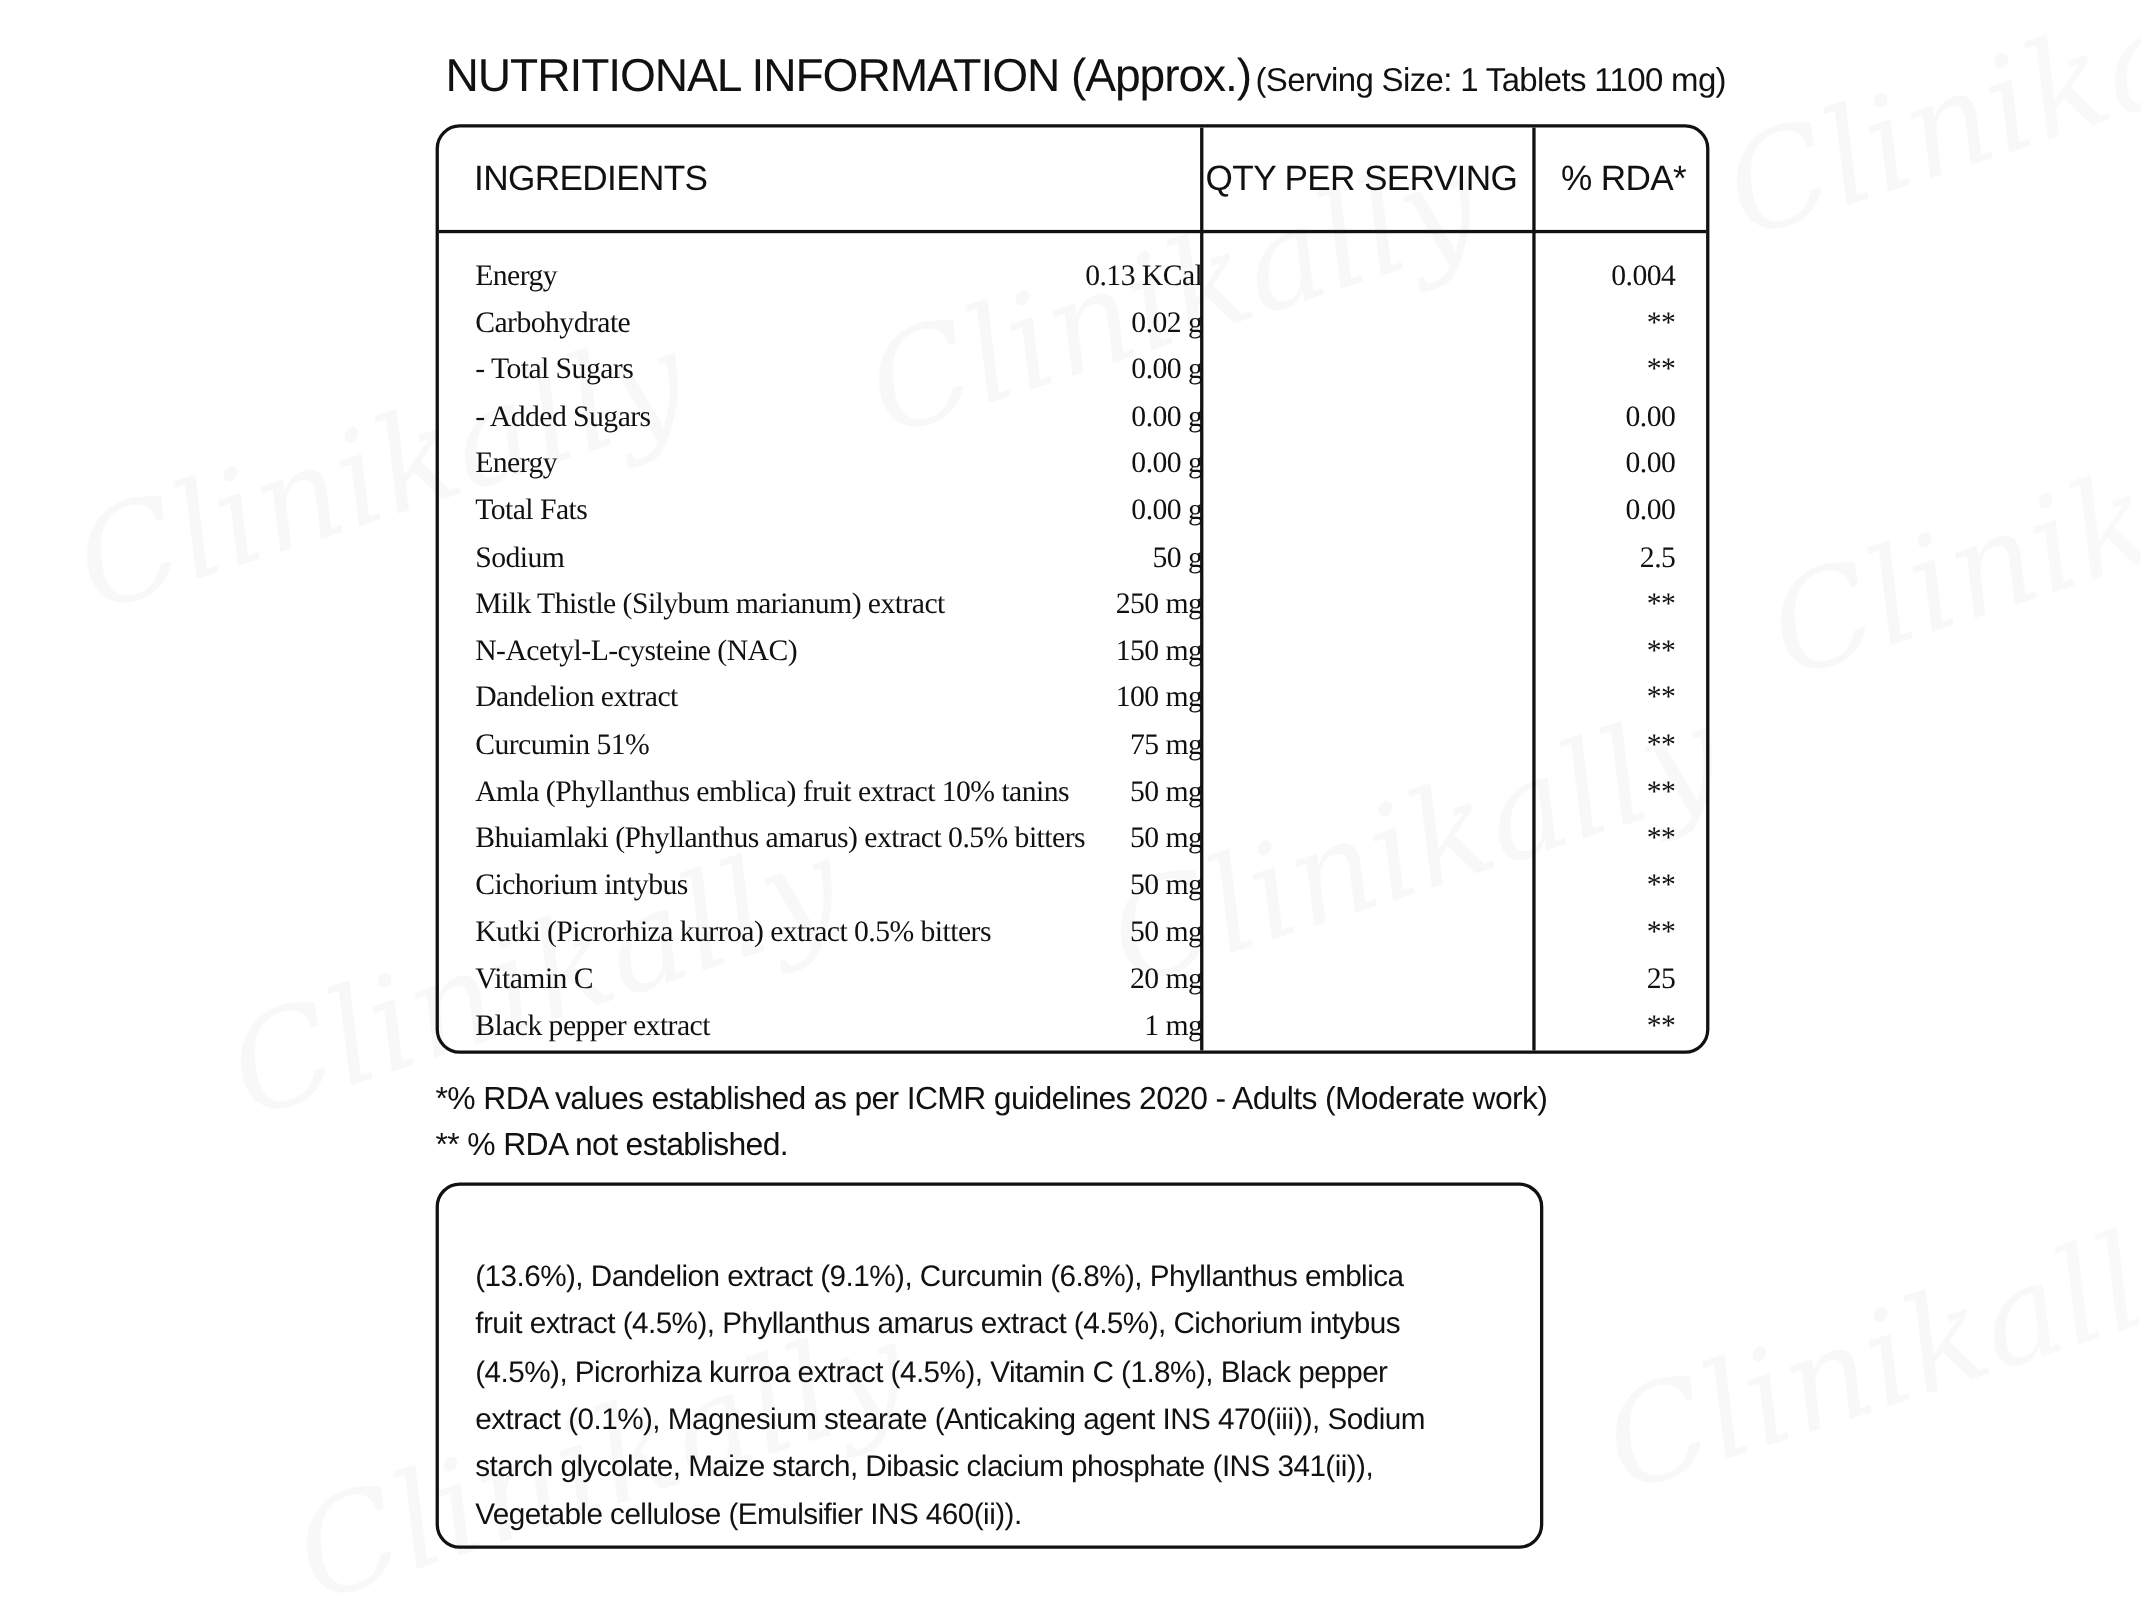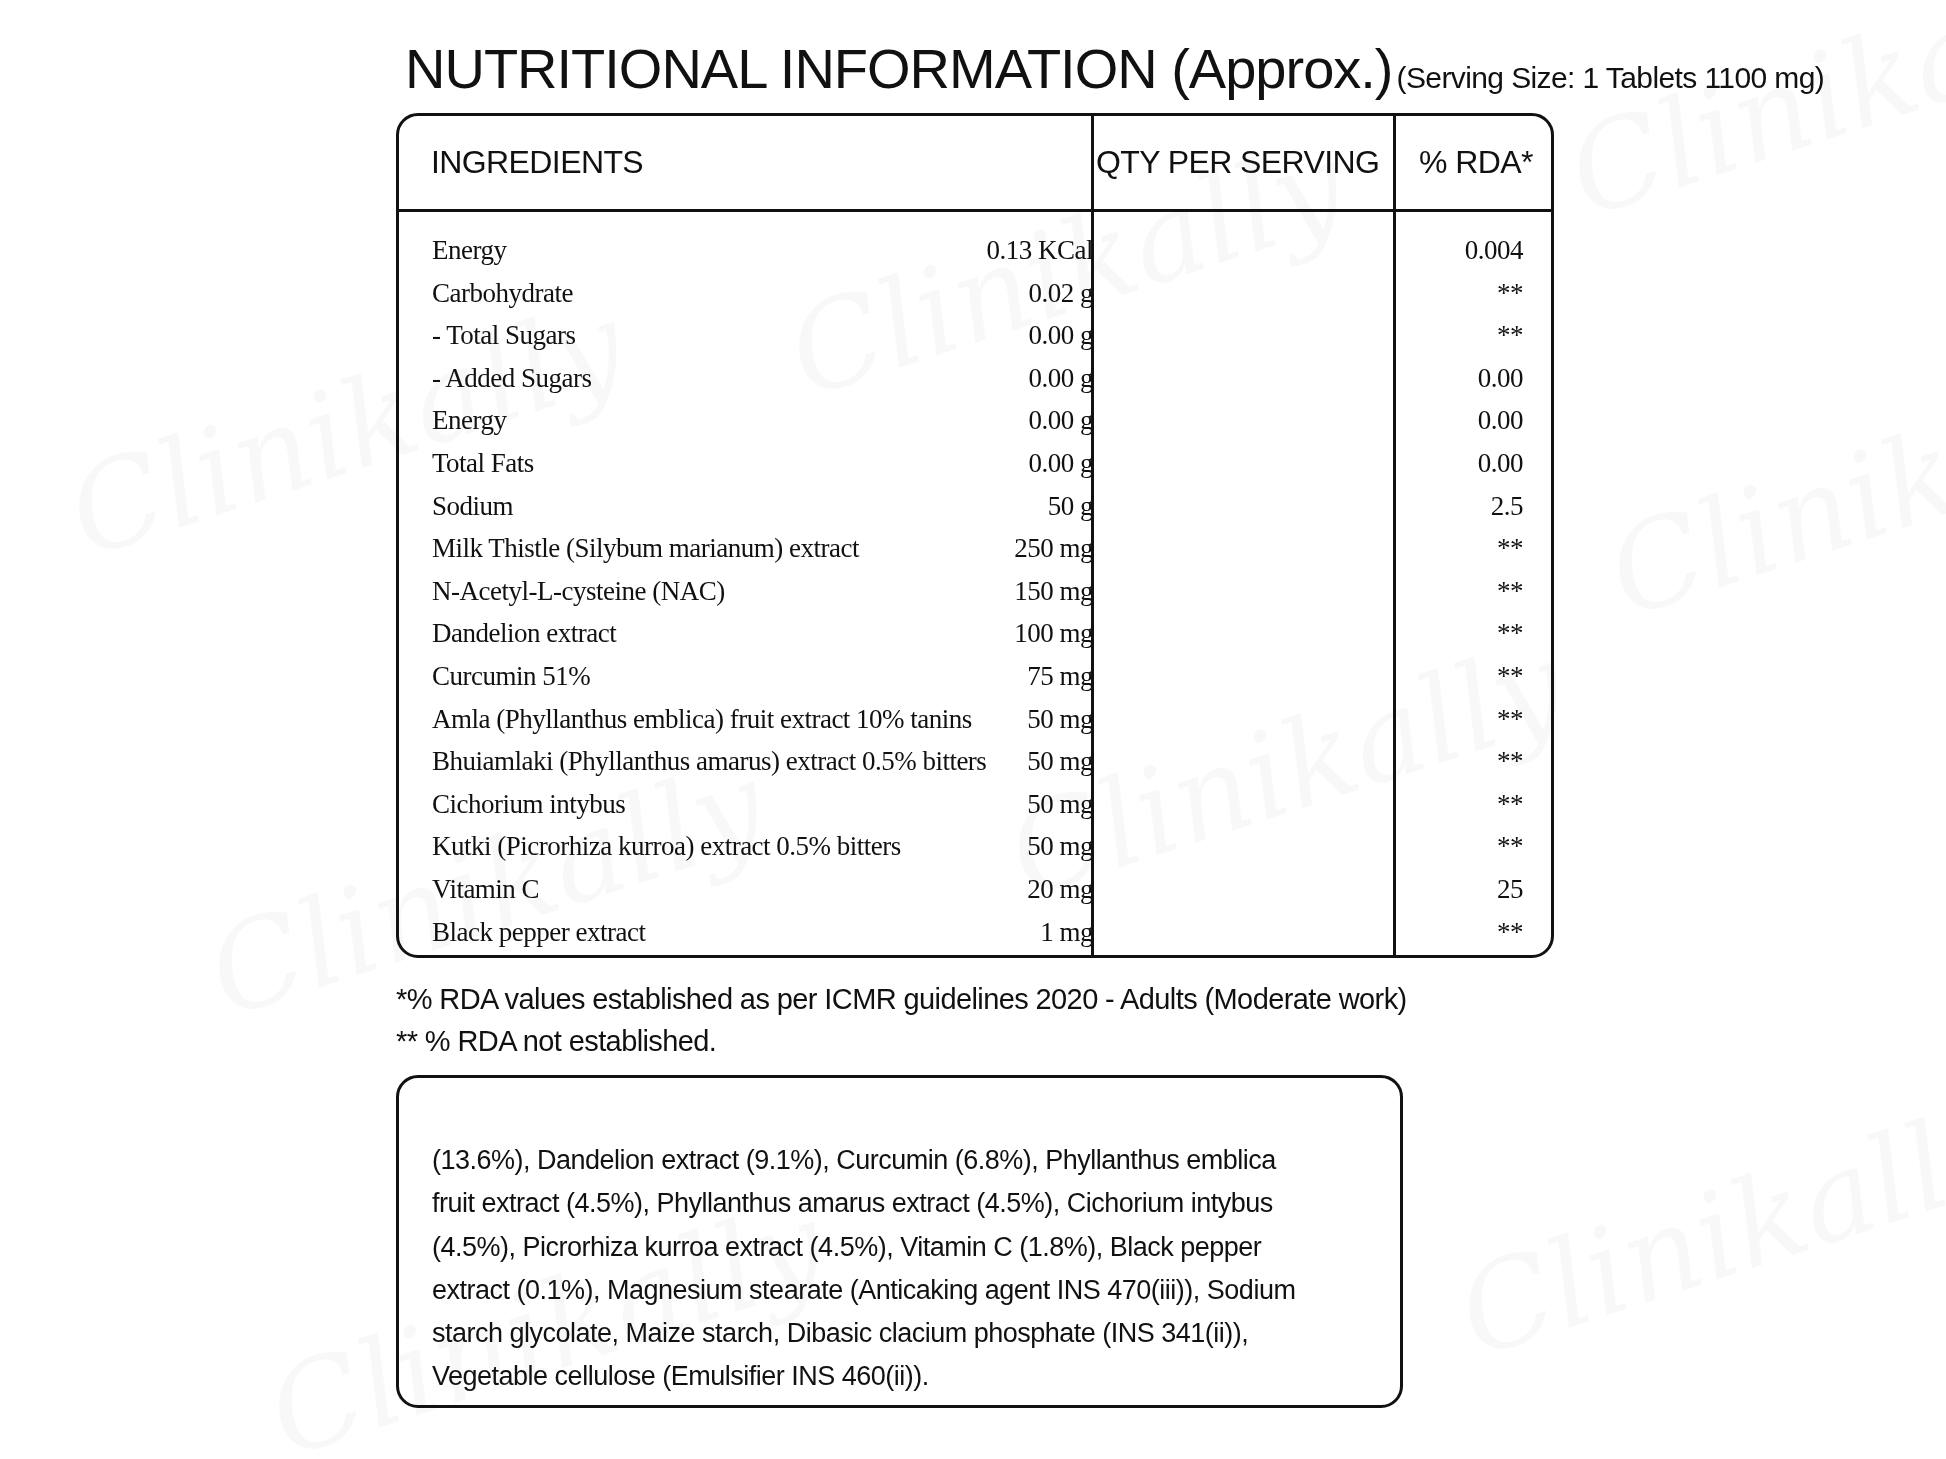--- a/index.html
+++ b/index.html
@@ -11,21 +11,21 @@
     position: absolute; color: #000; opacity: 0.025;
     font-family: "DejaVu Serif", serif; font-style: italic;
     font-size: 120px; transform: rotate(-18deg); white-space: nowrap;
     pointer-events: none;
   }
 
   #title {
     position: absolute; left: 405px; top: 44px; height: 50px; line-height: 50px;
     white-space: nowrap;
   }
-  #title .main { font-size: 56px; letter-spacing: -1px; }
+  #title .main { font-size: 42px; letter-spacing: -1px; }
   #title .sub { font-size: 30px; letter-spacing: -0.6px; margin-left: 4px; }
 
   #table {
     position: absolute; left: 396px; top: 113px; width: 1152px; height: 839px;
     border: 3px solid #111; border-radius: 22px; box-sizing: content-box;
   }
   .vline { position: absolute; top: 0; bottom: 0; width: 3px; background: #111; }
   .hline { position: absolute; left: 0; right: 0; height: 3px; background: #111; top: 93px; }
 
   .hdr { position: absolute; top: 0; height: 93px; line-height: 93px; font-size: 32px; letter-spacing: -0.6px; white-space: nowrap; }

